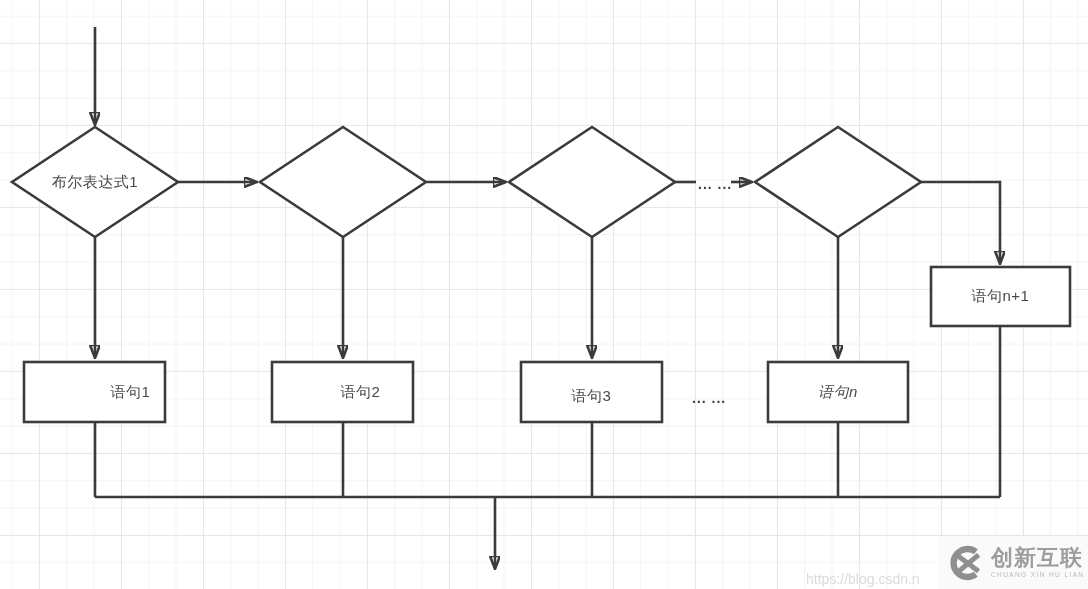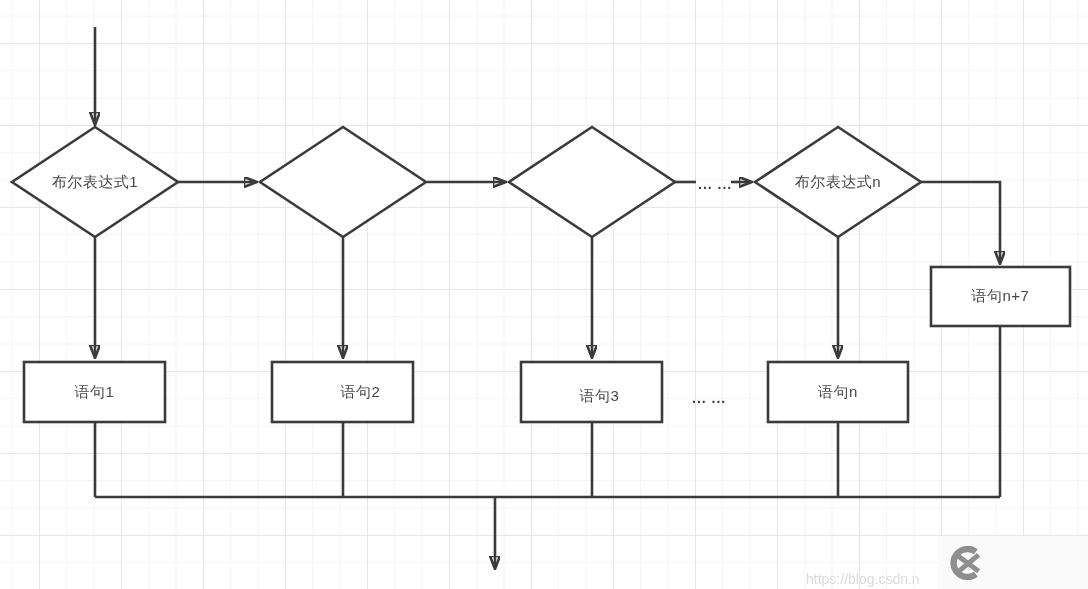--- a/index.html
+++ b/index.html
@@ -83,34 +83,37 @@
     <polygon class="shape" points="838,127 921,182 838,237 755,182"></polygon>
 
     <rect class="shape" x="24" y="362" width="141" height="60"></rect>
     <rect class="shape" x="272" y="362" width="141" height="60"></rect>
     <rect class="shape" x="521" y="362" width="141" height="60"></rect>
     <rect class="shape" x="768" y="362" width="140" height="60"></rect>
     <rect class="shape" x="931" y="267" width="139" height="59"></rect>
   </svg>
 
   <div class="lbl" style="left:15px;top:171px;width:160px;height:22px;">布尔表达式1</div>
-  <div class="lbl" style="left:758px;top:171px;width:160px;height:22px;">布尔表达式n</div>
 
-  <div class="lbl" style="left:24px;top:362px;width:141px;height:60px;">语句1</div>
+  <div class="lbl" style="left:24px;top:362px;width:141px;height:60px;padding-left:36px;">语句1</div>
   <div class="lbl" style="left:272px;top:362px;width:141px;height:60px;padding-left:18px;">语句2</div>
-  <div class="lbl" style="left:521px;top:362px;width:141px;height:68px;padding-left:8px;">语句3</div>
-  <div class="lbl" style="left:768px;top:362px;width:140px;height:60px;">语句n</div>
-  <div class="lbl" style="left:931px;top:267px;width:139px;height:59px;">语句n+7</div>
+  <div class="lbl" style="left:521px;top:362px;width:141px;height:68px;">语句3</div>
+  <div class="lbl" style="left:768px;top:362px;width:140px;height:60px;font-style:italic;">语句n</div>
+  <div class="lbl" style="left:931px;top:267px;width:139px;height:59px;">语句n+1</div>
 
   <div class="ellipsis" style="left:698px;top:176px;">... ...</div>
   <div class="ellipsis" style="left:692px;top:390px;">... ...</div>
 
   <div class="url-watermark">https://blog.csdn.n</div>
 
   <div class="logo-block">
     <svg width="38" height="38" viewBox="0 0 42 42">
       <path d="M33,8.5 A15.5,15.5 0 1 0 33,33.5" fill="none" stroke="#8f8f8f" stroke-width="7"></path>
       <path d="M13,13 L36,30" stroke="#8f8f8f" stroke-width="5.5" fill="none"></path>
       <path d="M36,12 L13,31" stroke="#8f8f8f" stroke-width="5.5" fill="none"></path>
     </svg>
+    <div class="logo-text-col">
+      <span class="logo-name">创新互联</span>
+      <span class="logo-sub">CHUANG XIN HU LIAN</span>
+    </div>
   </div>
 
 </div>
 
 </body></html>

